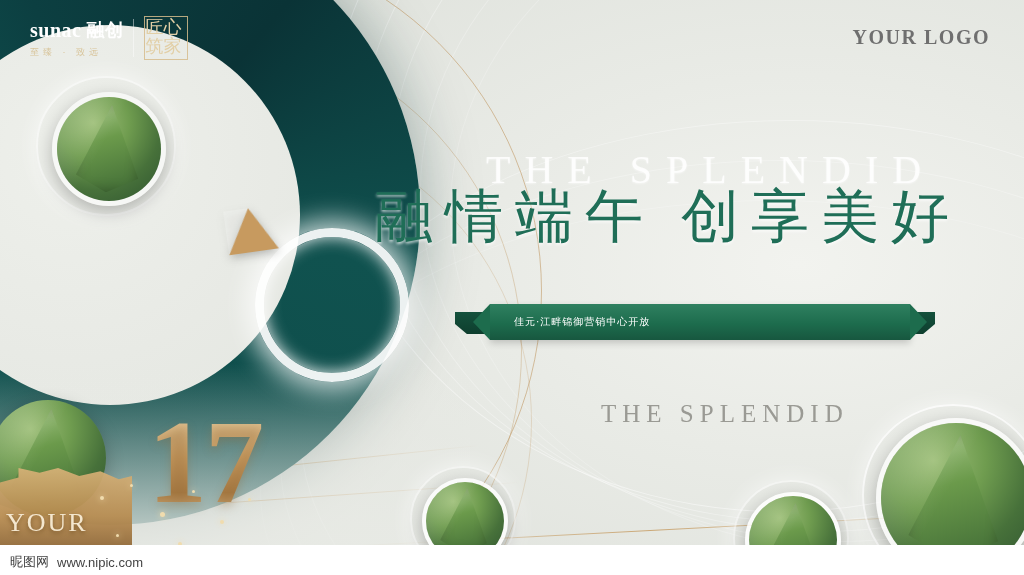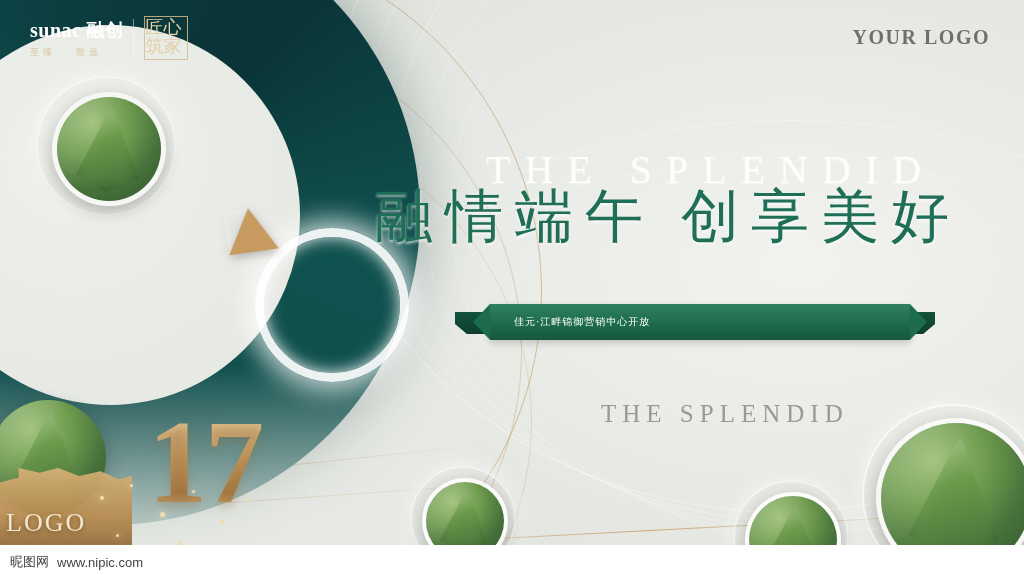--- a/index.html
+++ b/index.html
@@ -334,21 +334,21 @@
     <div class="ribbon-main">
       <span>佳元·江畔锦御营销中心开放</span>
     </div>
   </div>
 
   <div class="sub-en">THE SPLENDID</div>
 
   <div class="num17">17</div>
 
   <div class="mansion"></div>
-  <div class="mansion-txt">LOGO</div>
+  <div class="mansion-txt">YOUR</div>
   <div class="sparkles">
     <div class="sp" style="left:10px;top:20px;width:4px;height:4px;"></div>
     <div class="sp" style="left:40px;top:8px;width:3px;height:3px;"></div>
     <div class="sp" style="left:70px;top:36px;width:5px;height:5px;"></div>
     <div class="sp" style="left:102px;top:14px;width:3px;height:3px;"></div>
     <div class="sp" style="left:130px;top:44px;width:4px;height:4px;"></div>
     <div class="sp" style="left:158px;top:22px;width:3px;height:3px;"></div>
     <div class="sp" style="left:26px;top:58px;width:3px;height:3px;"></div>
     <div class="sp" style="left:88px;top:66px;width:4px;height:4px;"></div>
   </div>

